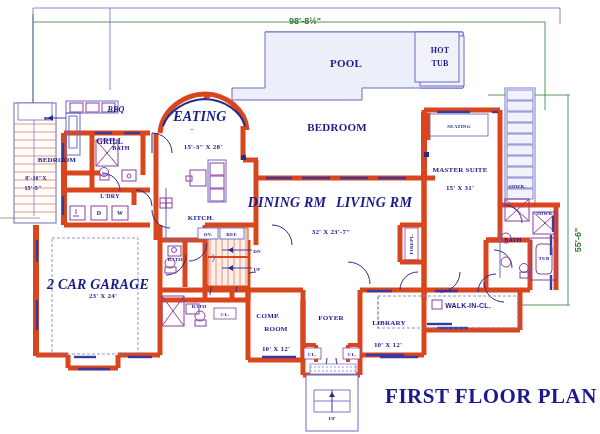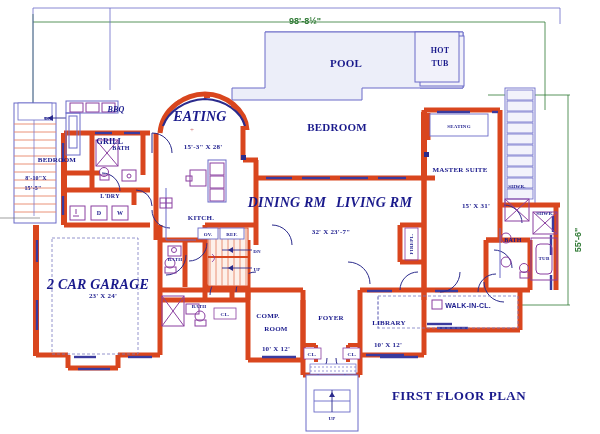--- a/index.html
+++ b/index.html
@@ -11,21 +11,21 @@
   .lbl.sans{font-family:"Liberation Sans",sans-serif;}
   .dim{position:absolute;color:#2f7a34;font-family:"Liberation Sans",sans-serif;font-weight:bold;
        font-size:9px;white-space:nowrap;transform:translate(-50%,-50%);}
   .dim.vert{transform:translate(-50%,-50%) rotate(-90deg);}
   .tiny{font-size:5px;}
   .xs{font-size:6px;}
   .s{font-size:7px;}
   .m{font-size:8px;}
   .l{font-size:14px;font-style:italic;}
   .xl{font-size:11px;}
-  .title{font-size:13px;letter-spacing:.5px;}
+  .title{font-size:21px;letter-spacing:.5px;margin-left:32px;}
   .plus{color:#d06a6a;font-weight:normal;}
 </style>
 </head>
 <body>
 
 <div id="plan">
 
 <svg width="600" height="434">
   <defs>
     <g id="stepH"></g>
@@ -413,21 +413,21 @@
 <div class="lbl tiny" style="left:208px;top:234px;">OV.</div>
 <div class="lbl tiny" style="left:232px;top:234px;">REF.</div>
 
 <div class="lbl l" style="left:287px;top:203px;">DINING RM</div>
 <div class="lbl l" style="left:374px;top:203px;">LIVING RM</div>
 <div class="lbl s" style="left:331px;top:232px;">32' X 23'-7"</div>
 
 <div class="lbl tiny" style="left:411px;top:244px;transform:translate(-50%,-50%) rotate(-90deg);">FIREPL.</div>
 
 <div class="lbl s" style="left:460px;top:170px;">MASTER SUITE</div>
-<div class="lbl s" style="left:476px;top:188px;margin-top:18px;">15' X 31'</div>
+<div class="lbl s" style="left:460px;top:188px;">15' X 31'</div>
 <div class="lbl tiny" style="left:459px;top:126px;">SEATING</div>
 
 <div class="lbl tiny" style="left:517px;top:186px;">SHWR.</div>
 <div class="lbl tiny" style="left:545px;top:213px;">SHWR.</div>
 <div class="lbl xs" style="left:513px;top:240px;">BATH</div>
 <div class="lbl tiny" style="left:544px;top:258px;">TUB</div>
 
 <div class="lbl sans s" style="left:468px;top:305px;">WALK-IN-CL.</div>
 
 <div class="lbl l" style="left:98px;top:273px;margin-top:12px;">2 CAR GARAGE</div>

